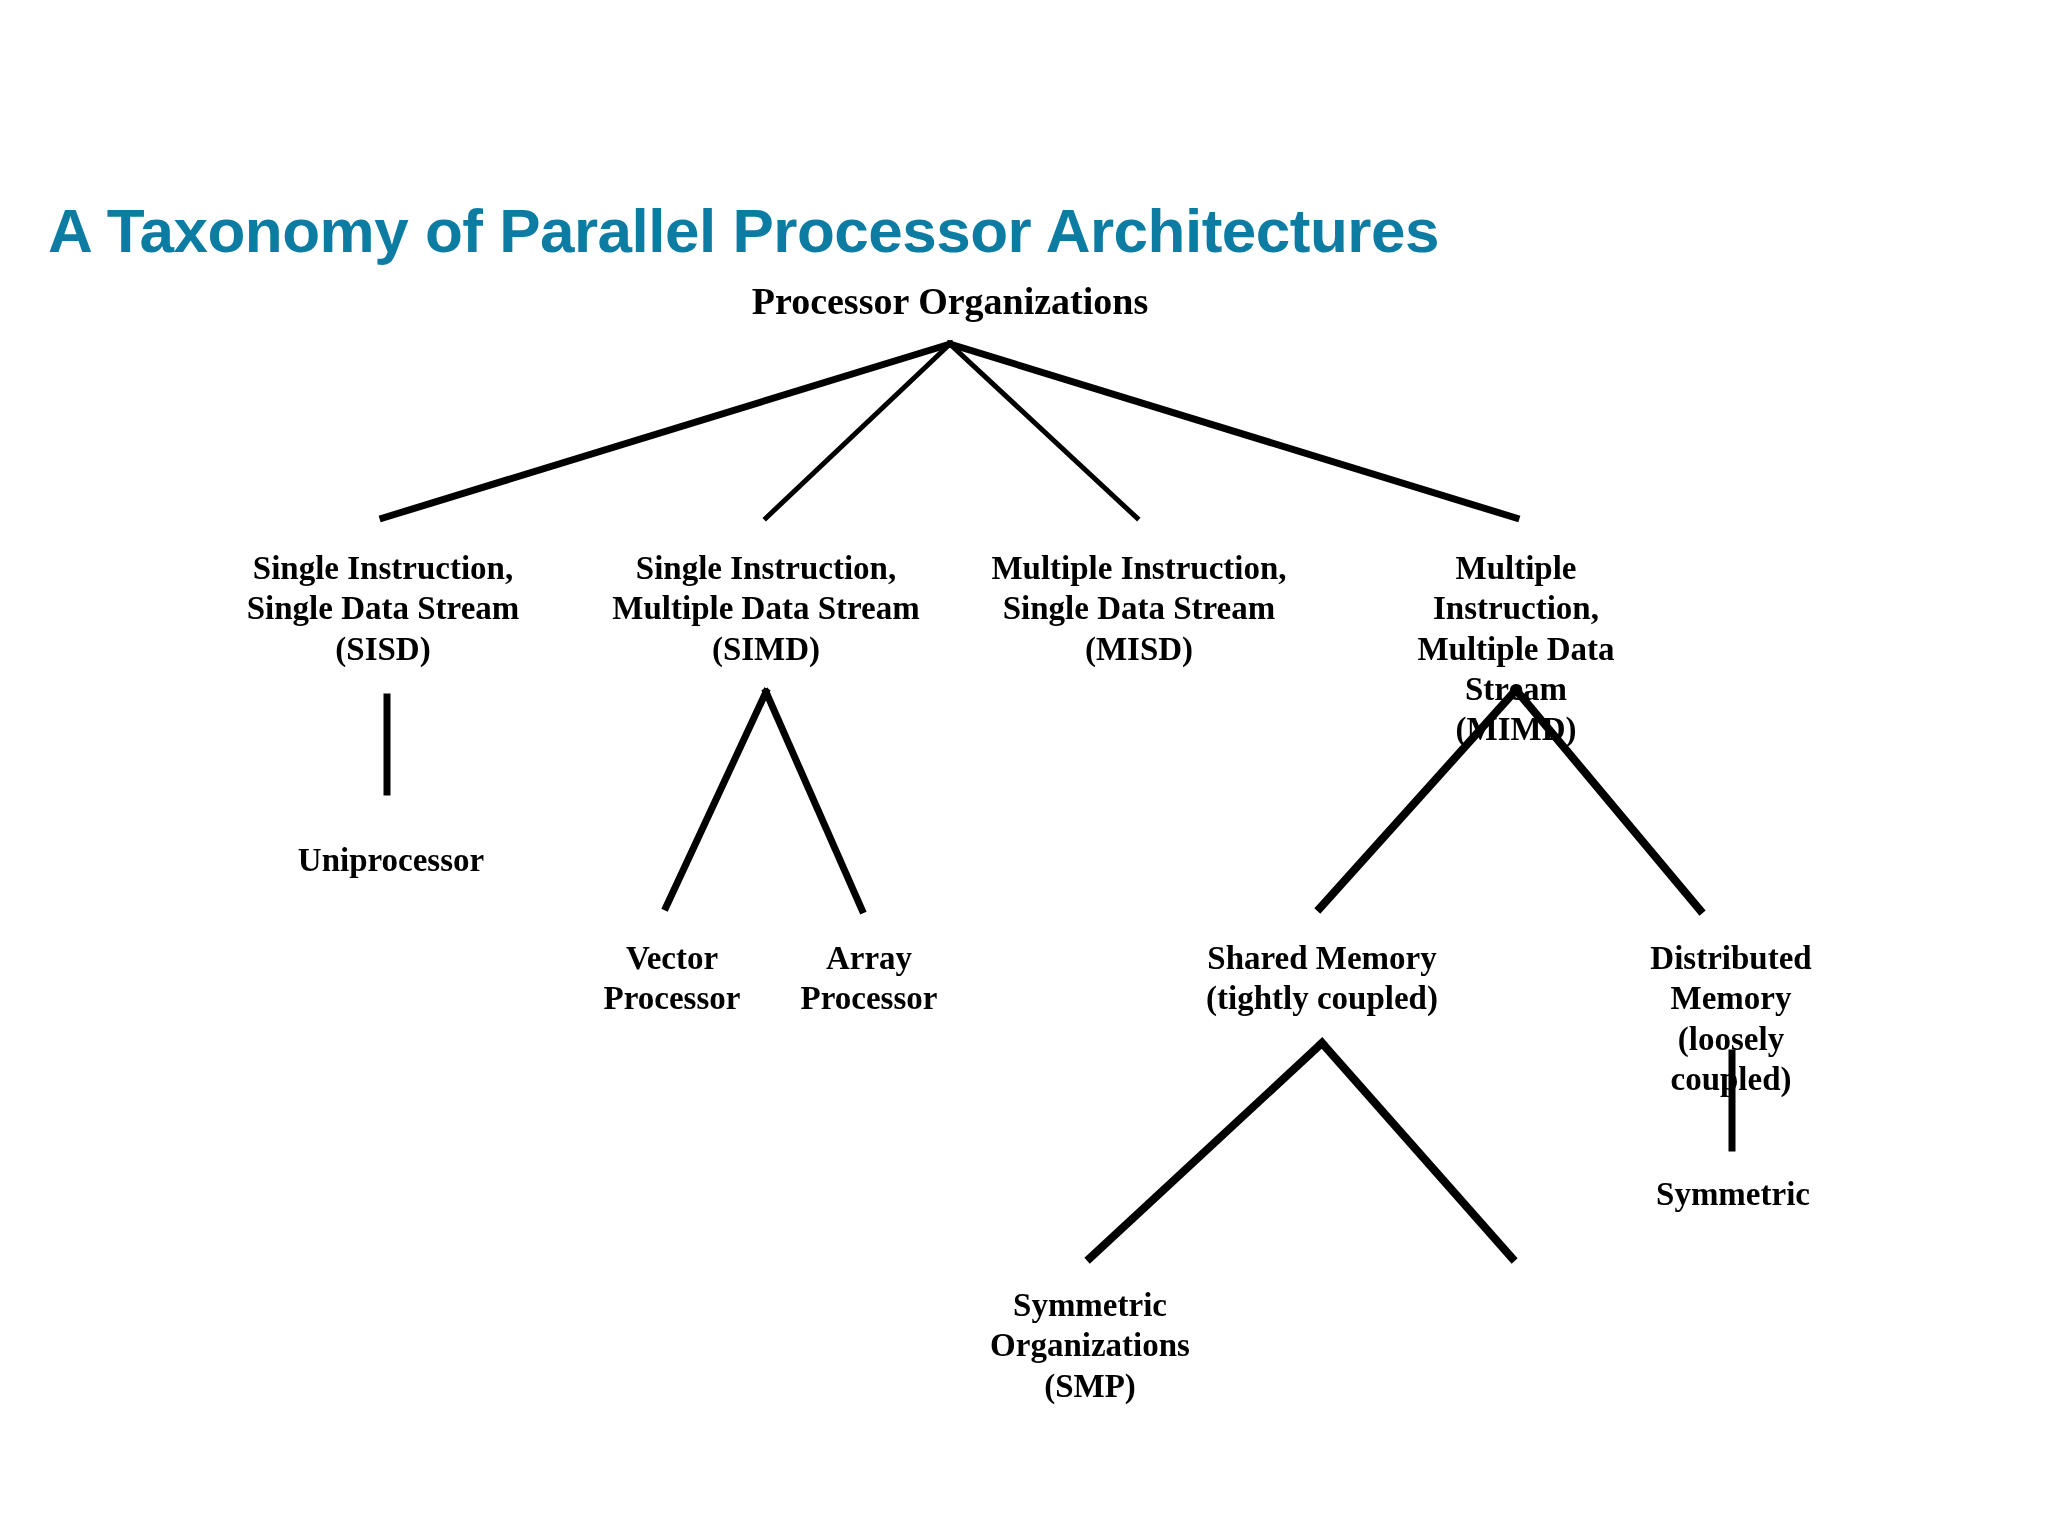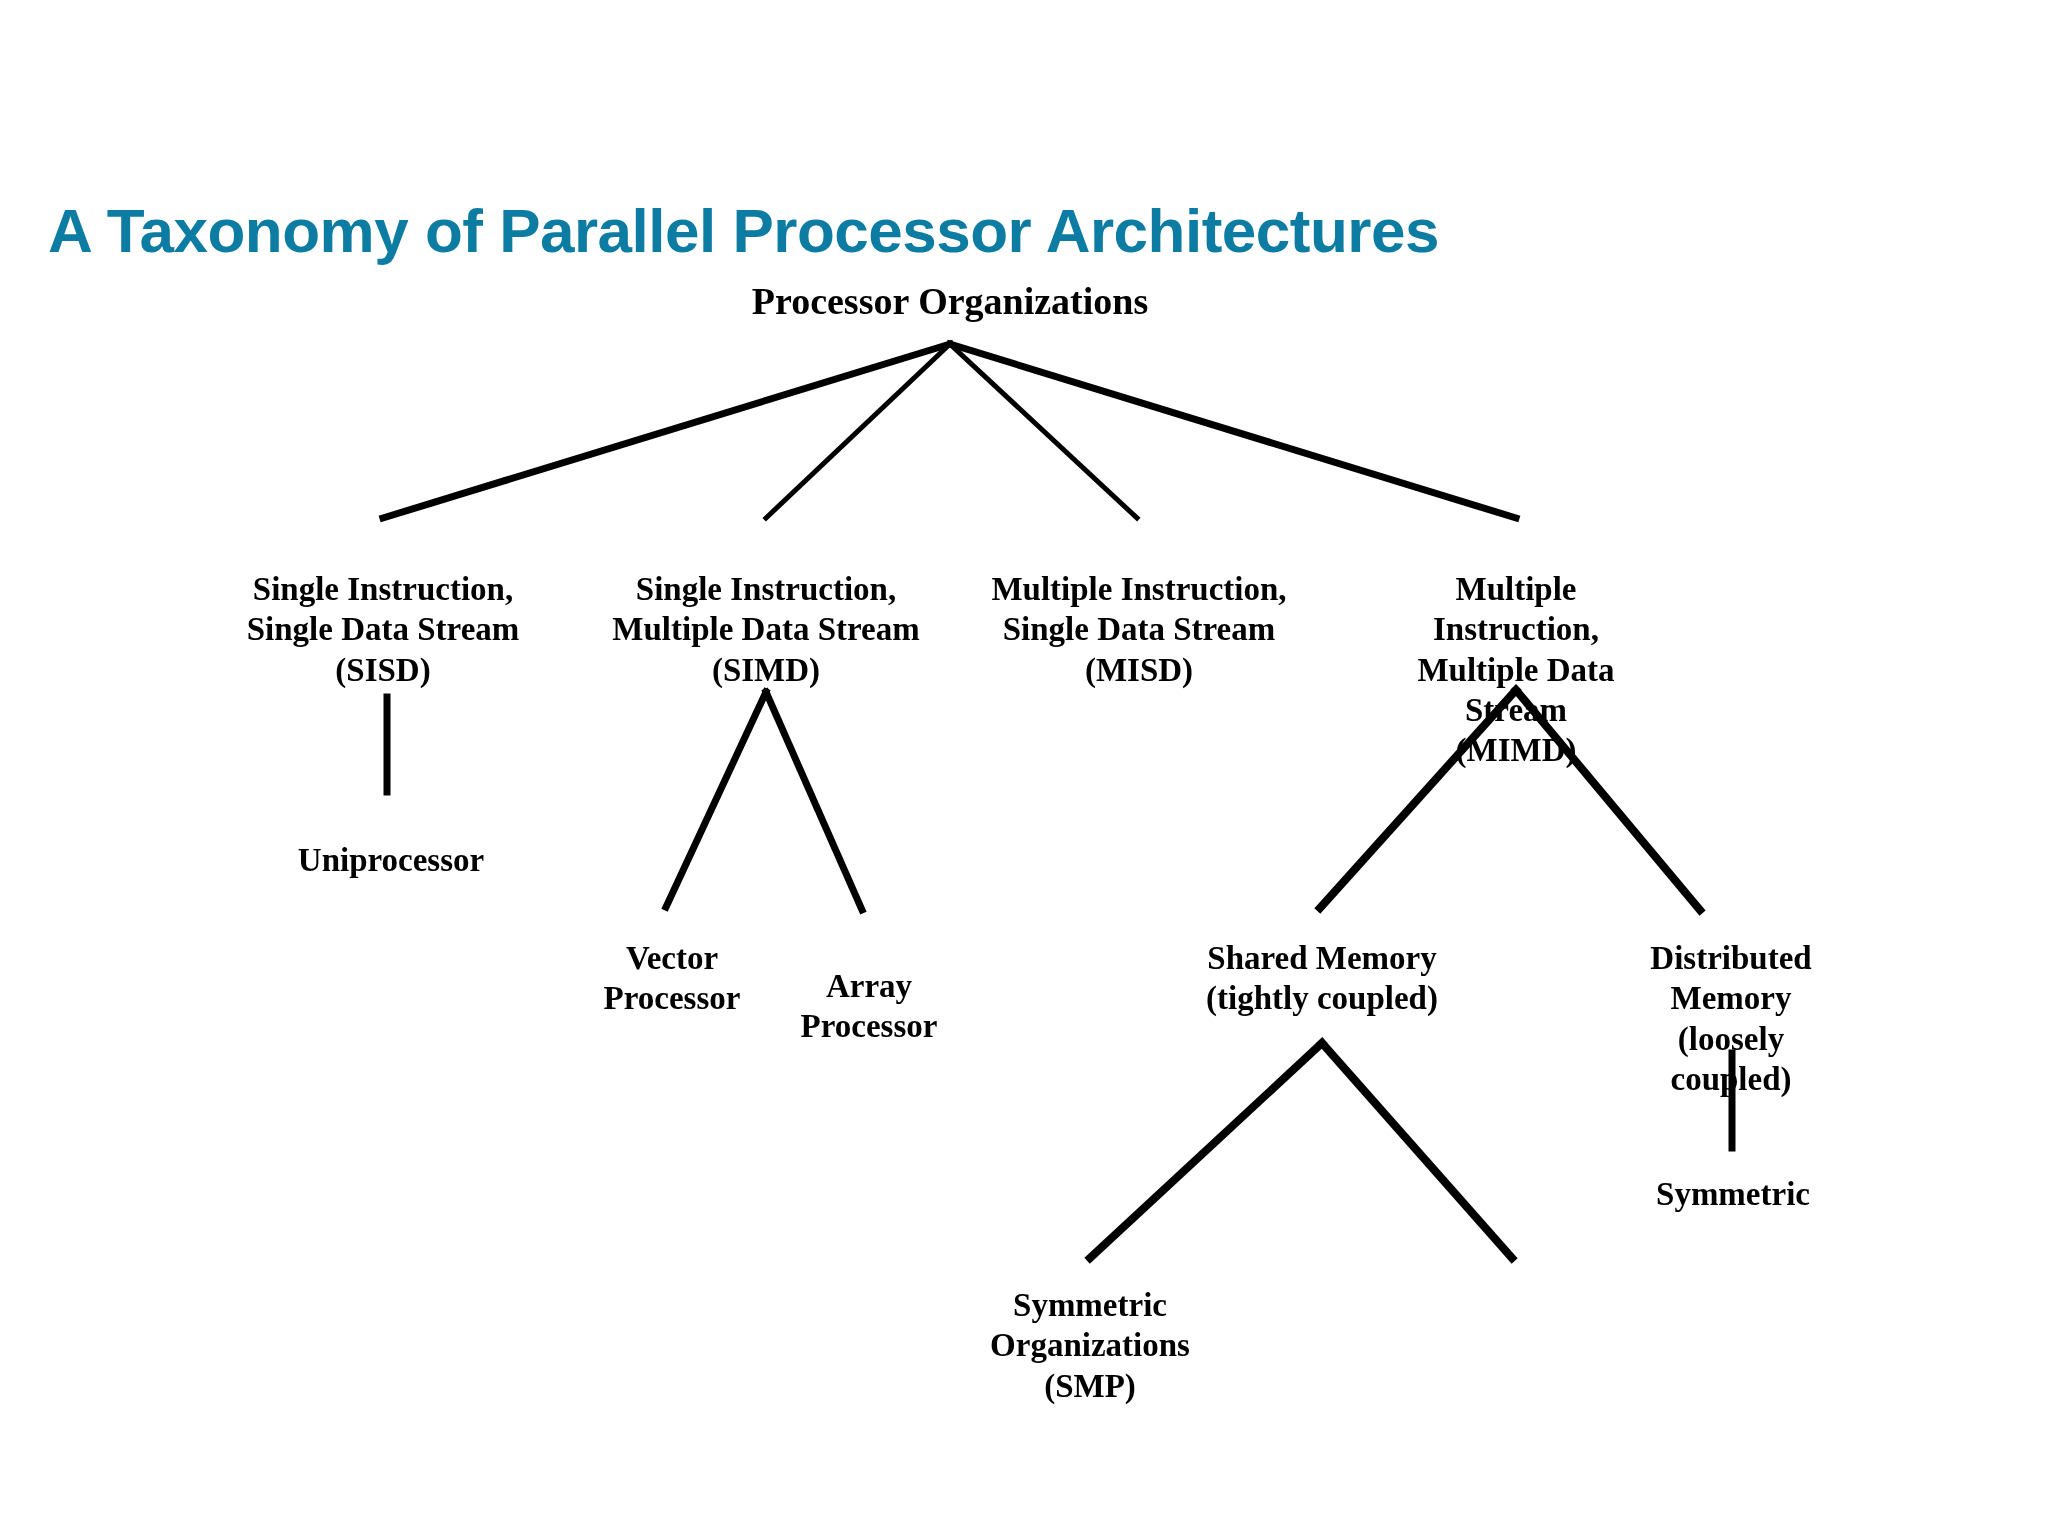--- a/index.html
+++ b/index.html
@@ -55,21 +55,21 @@
     position: absolute;
     font-family: "Liberation Serif", "DejaVu Serif", serif;
     font-weight: bold;
     color: #000000;
     text-align: center;
     line-height: 1.22;
     white-space: pre-line;
     transform: translateX(-50%);
   }
   .node.root      { font-size: 38px; }
-  .node.level1    { font-size: 33px; margin-top: 21px; }
+  .node.level1    { font-size: 33px; }
   .node.level2    { font-size: 33px; }
   .node.level3    { font-size: 33px; }
 
   
   #footer {
     position: absolute;
     left: 0;
     bottom: 0;
     width: 2048px;
     height: 120px;
@@ -123,21 +123,21 @@
 
     <div class="node level1" style="left:1516px; top:548px;">Multiple Instruction,
 Multiple Data Stream
 (MIMD)</div>
 
     <div class="node level2" style="left:391px; top:818px;margin-top:22px;">Uniprocessor</div>
 
     <div class="node level2" style="left:672px; top:938px;">Vector
 Processor</div>
 
-    <div class="node level2" style="left:869px; top:938px;margin-top:28px;">Array
+    <div class="node level2" style="left:869px; top:938px;">Array
 Processor</div>
 
     <div class="node level2" style="left:1322px; top:938px;">Shared Memory
 (tightly coupled)</div>
 
     <div class="node level2" style="left:1731px; top:938px;">Distributed Memory
 (loosely coupled)</div>
 
     <div class="node level3" style="left:1090px; top:1285px;">Symmetric
 Organizations

